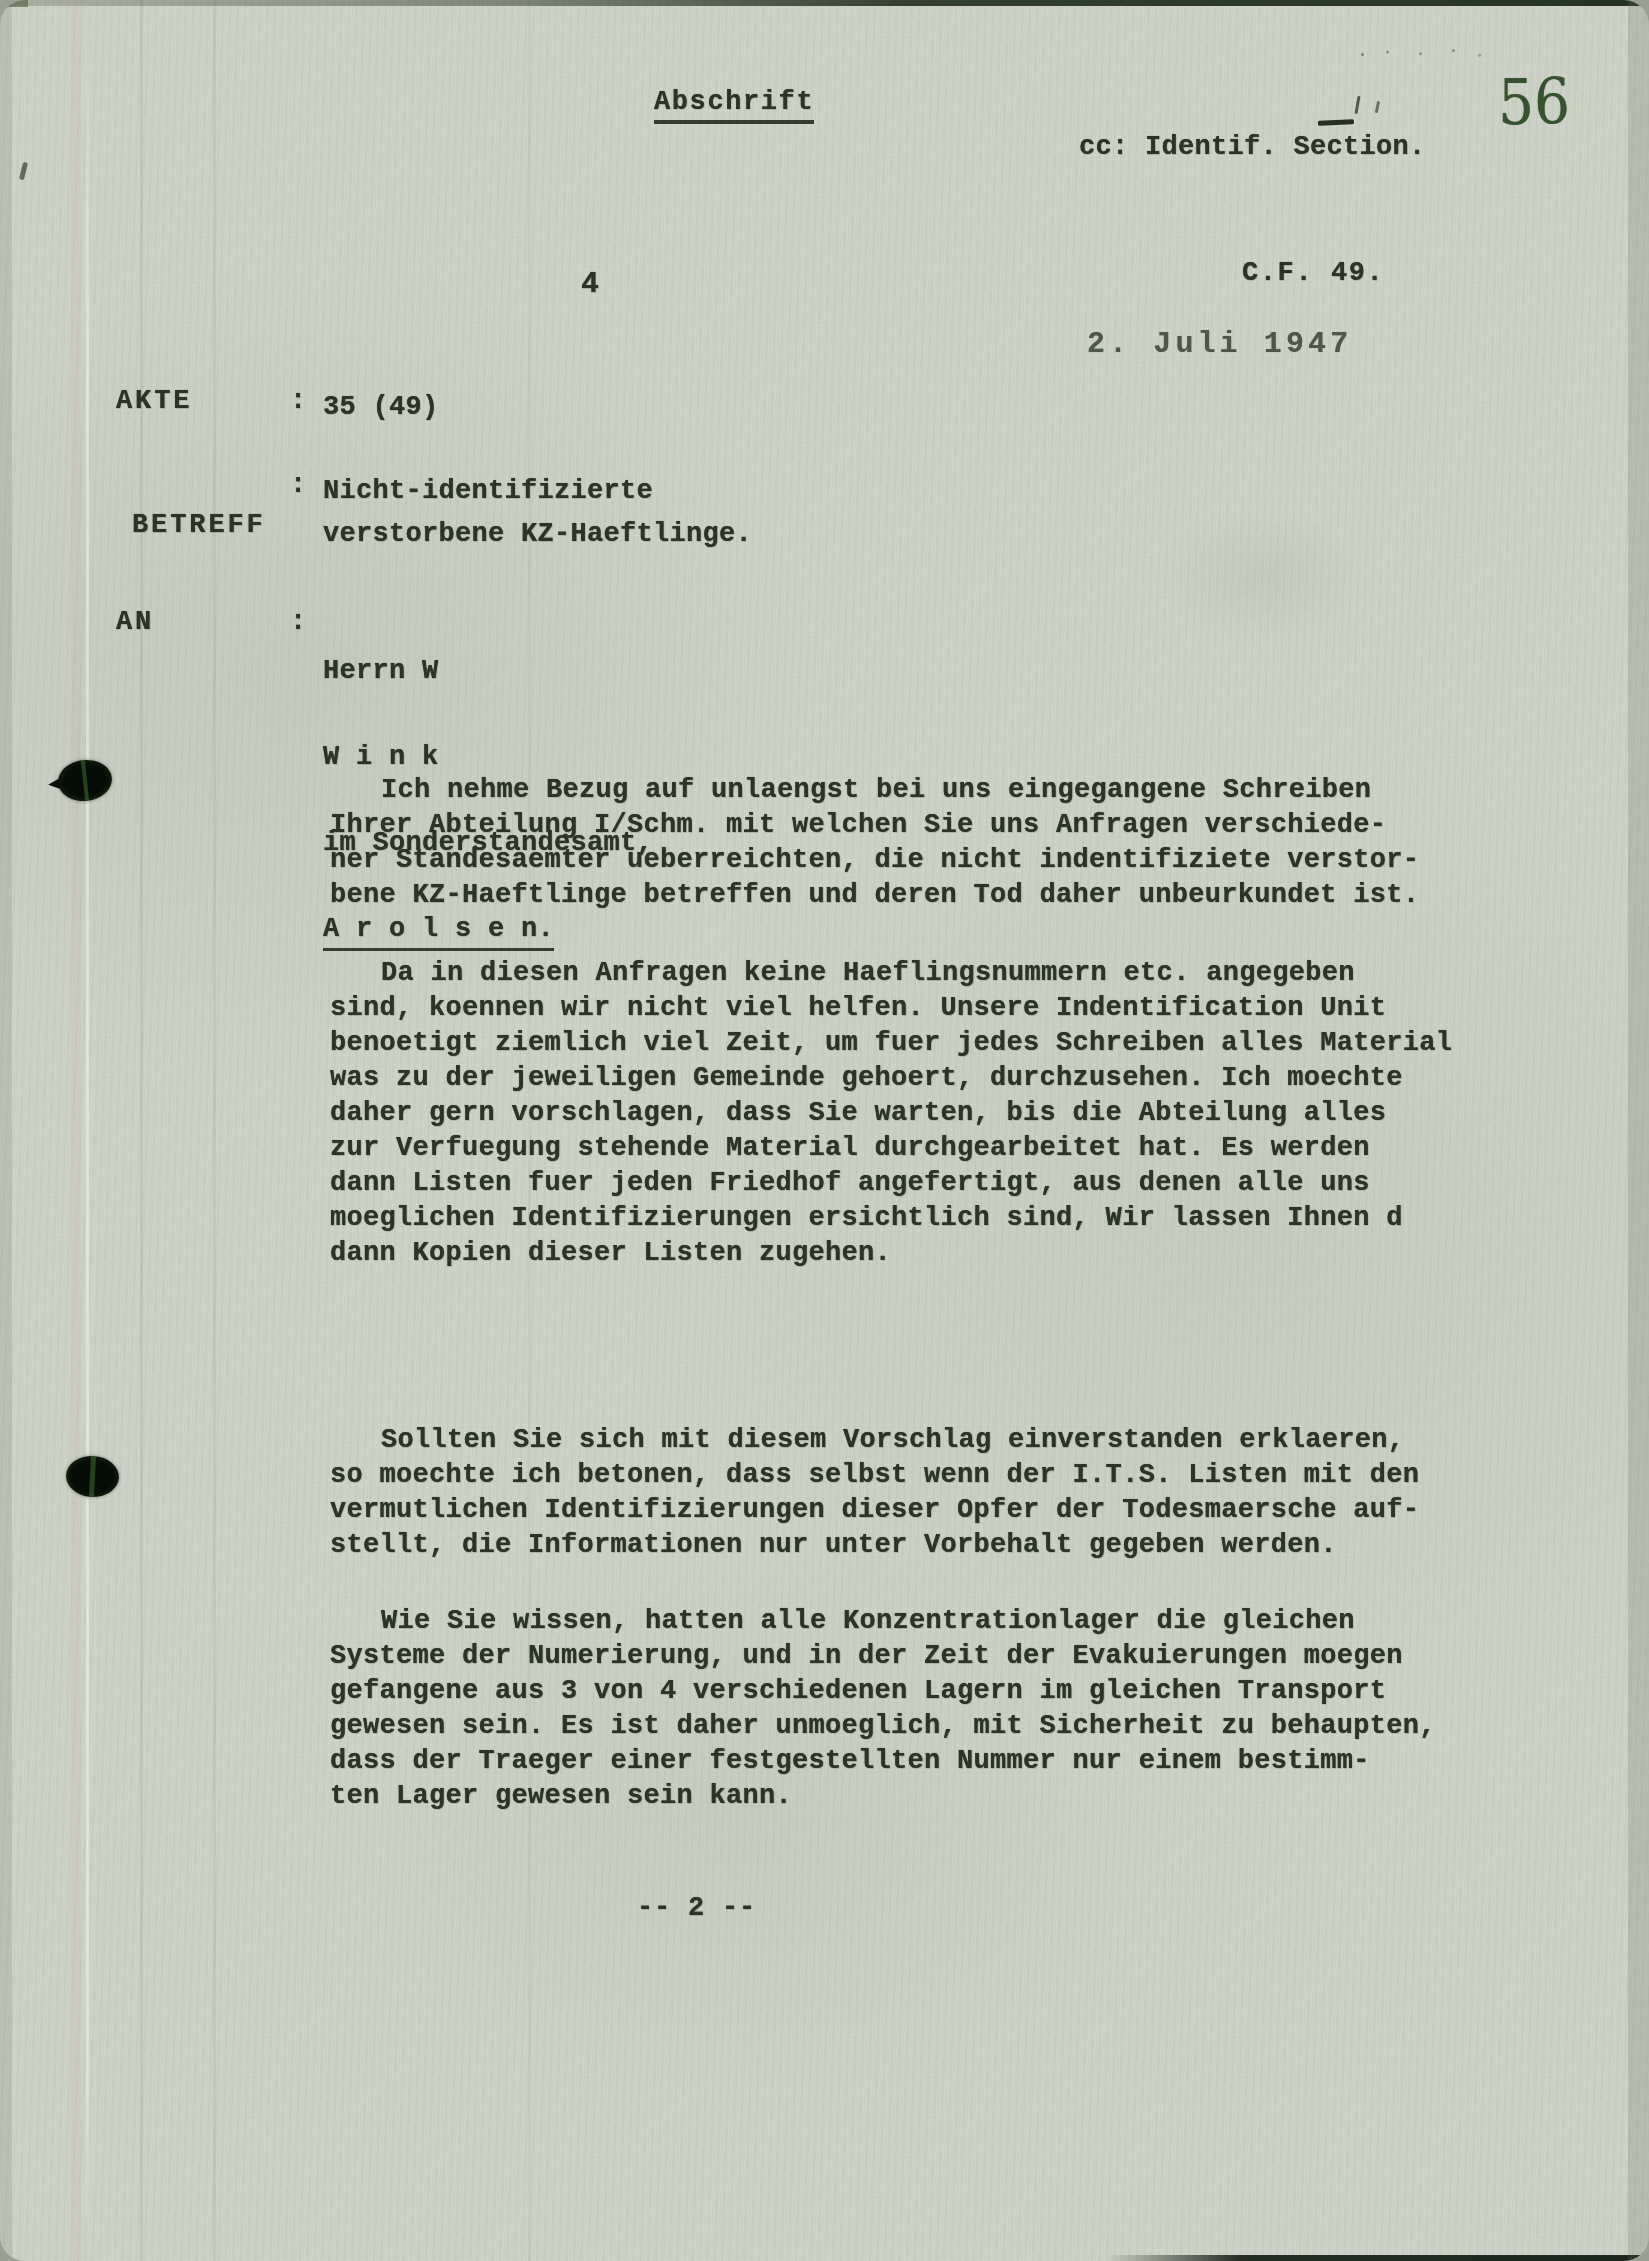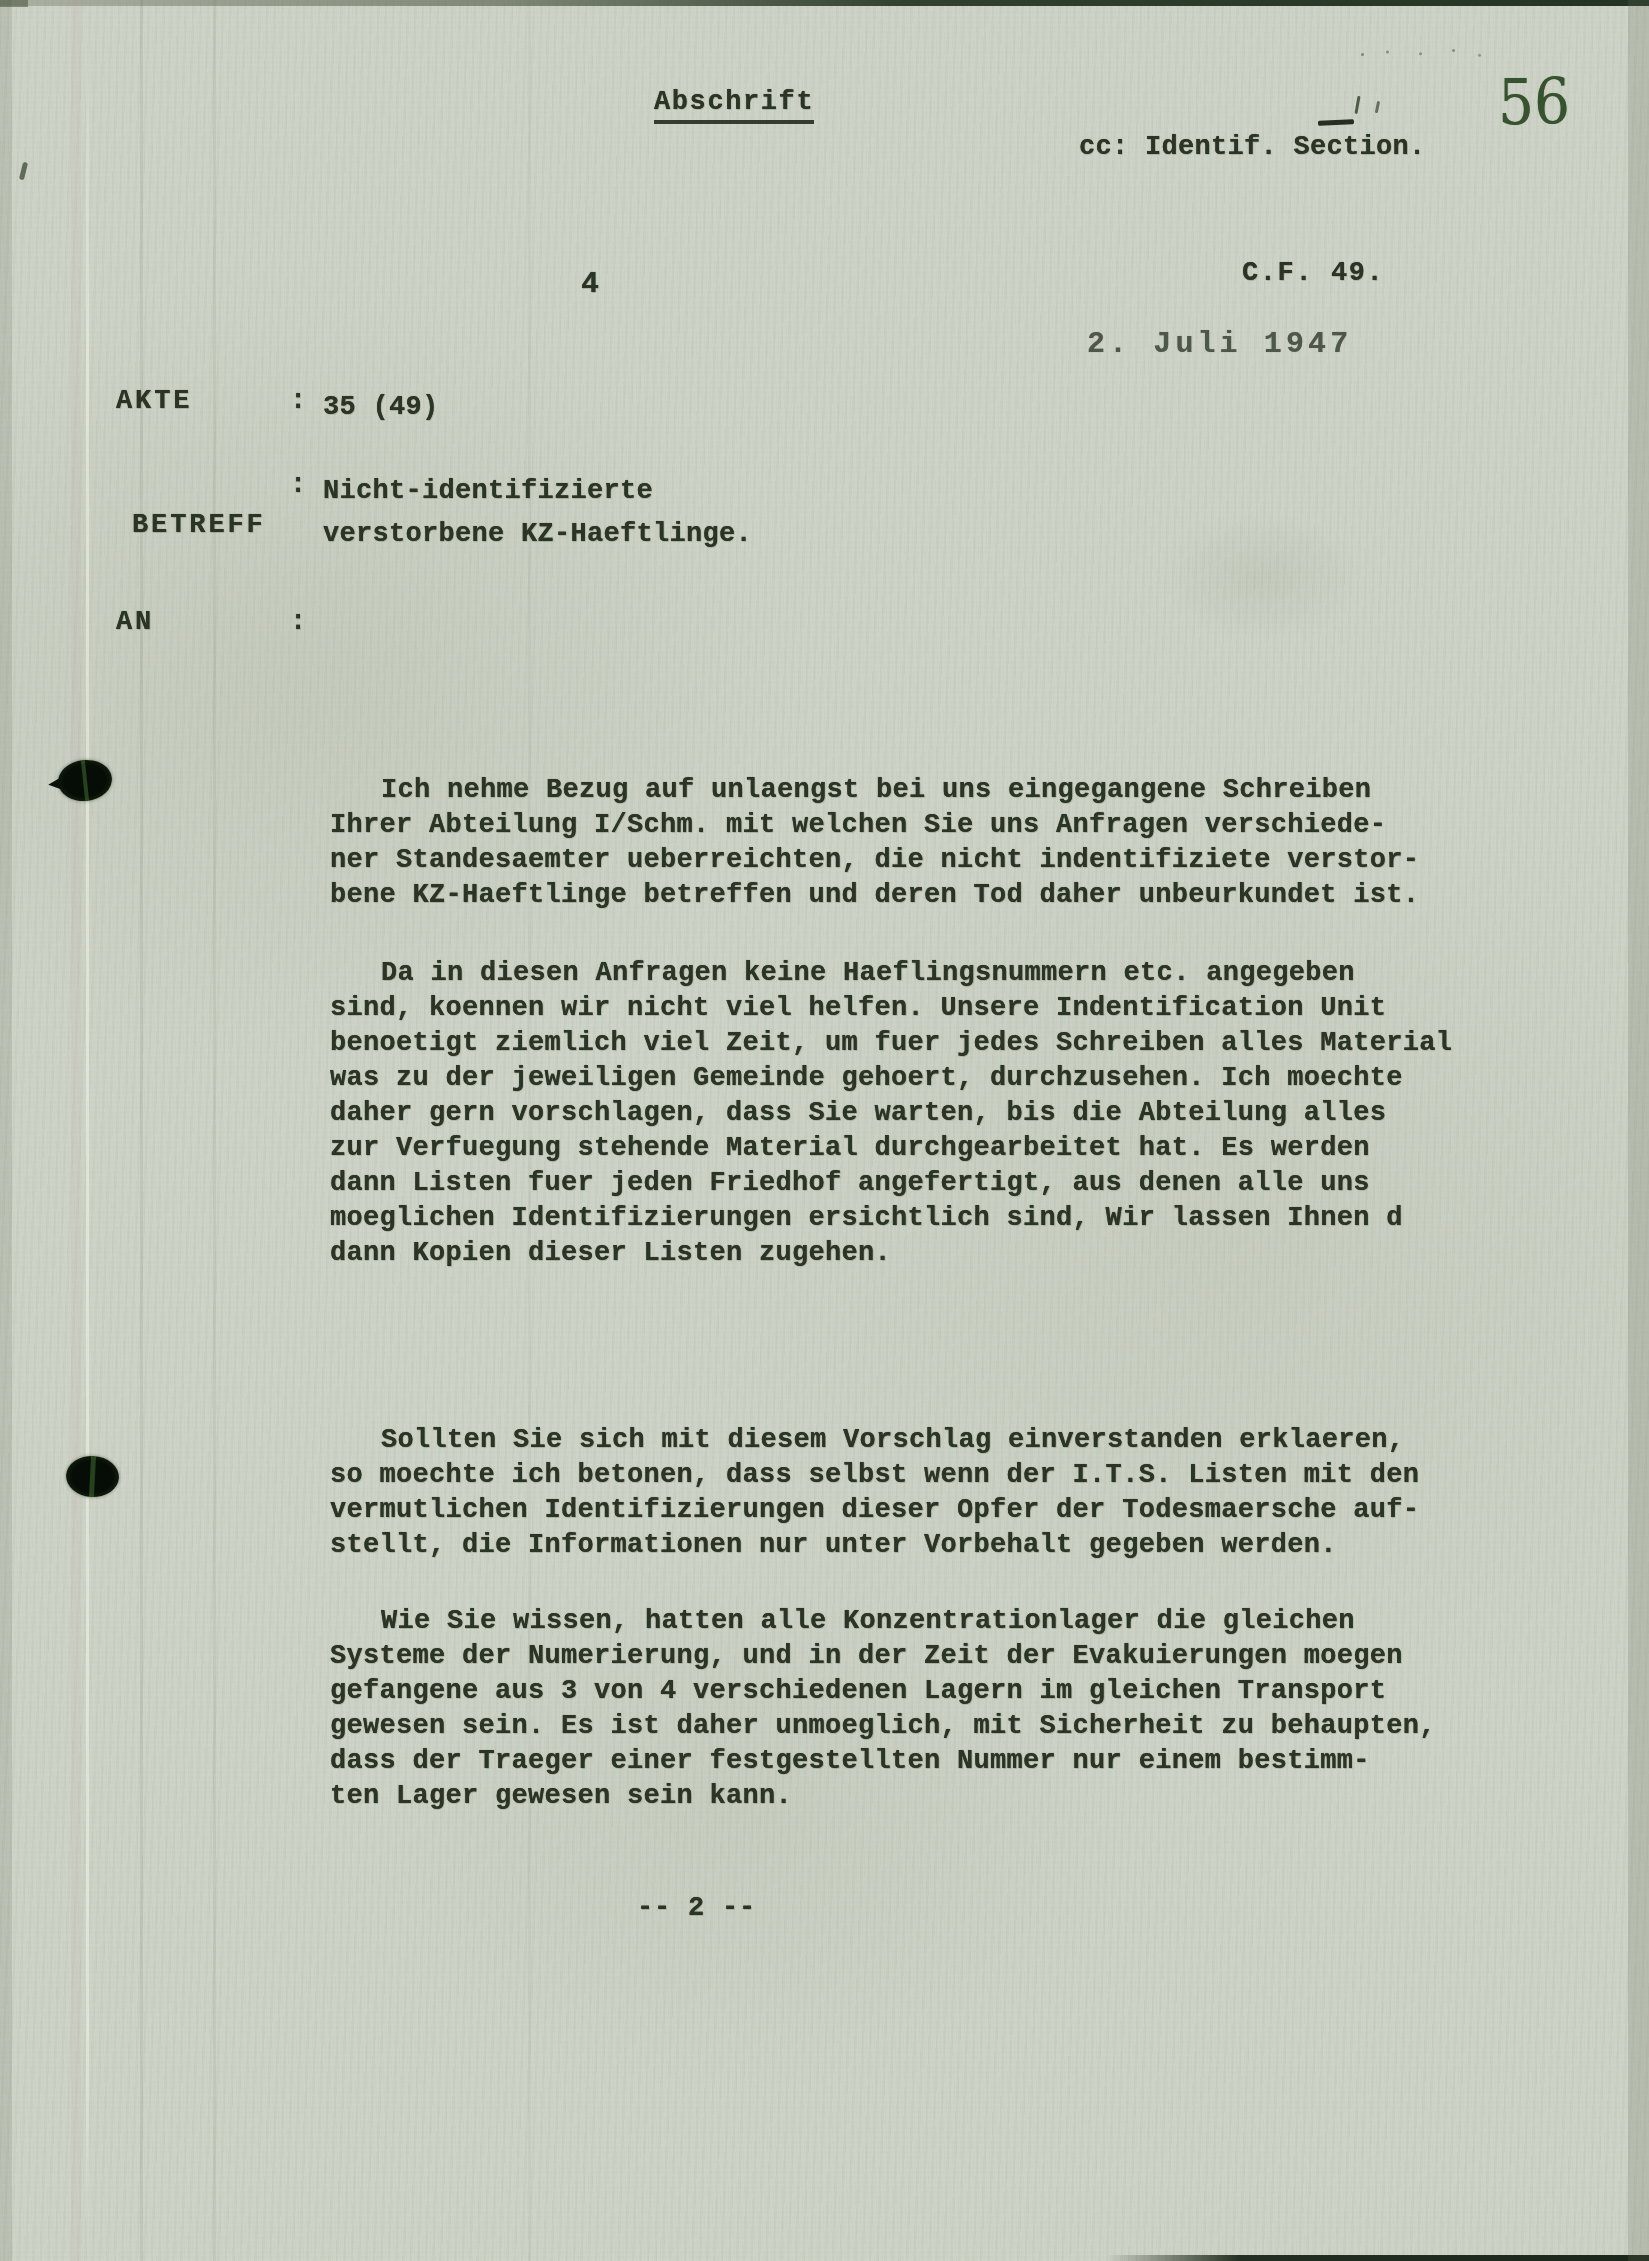--- a/index.html
+++ b/index.html
@@ -10,20 +10,21 @@
     font-family:"Liberation Mono","DejaVu Sans Mono",monospace;
     color:var(--color-ink,#2b3526);
     background:
       radial-gradient(742px 577px at 18% 30%, rgba(140,150,130,0.14), rgba(0,0,0,0) 70%),
       radial-gradient(907px 742px at 75% 55%, rgba(150,158,140,0.12), rgba(0,0,0,0) 70%),
       radial-gradient(577px 412px at 45% 80%, rgba(135,145,125,0.10), rgba(0,0,0,0) 70%),
       repeating-linear-gradient(92deg, rgba(90,100,80,0.040) 0 2.5px, rgba(0,0,0,0) 2.5px 7.4px),
       repeating-linear-gradient(0deg, rgba(232,236,222,0.055) 0 1.6px, rgba(0,0,0,0) 1.6px 5px),
       repeating-linear-gradient(88deg, rgba(70,80,60,0.025) 0 0.8px, rgba(0,0,0,0) 0.8px 4.1px),
       var(--color-paper,#cdd2c6);
+    border-radius: 25px;
   }
   .typed{
     font-weight:bold;
     font-size:27px;
     letter-spacing:0.3px;
     text-shadow:0 0 0.8px rgba(25,35,20,0.75), 0.8px 0.8px 0 rgba(25,35,20,0.12);
     white-space:pre-line;
   }
   .abs{position:absolute;}
   
@@ -118,20 +119,26 @@
   <div class="abs typed meta-colon" style="top:386px;">:</div>
   <div class="abs typed meta-value" style="top:386px;">35 (49)</div>
 
   <div class="abs typed meta-label" style="left:132px;top:470px;margin-top:40px;">BETREFF</div>
   <div class="abs typed meta-colon" style="top:470px;">:</div>
   <div class="abs typed meta-value" style="top:470px;font-family:Liberation Mono, monospace;">Nicht-identifizierte
 verstorbene KZ-Haeftlinge.</div>
 
   <div class="abs typed meta-label" style="left:116px;top:607px;">AN</div>
   <div class="abs typed meta-colon" style="top:607px;">:</div>
+  <div class="abs typed meta-value" style="top:607px;">
+    <span class="an-line">Herrn W</span>
+    <span class="an-line">W i n k</span>
+    <span class="an-line">im Sonderstandesamt,</span>
+    <span class="an-line"><span class="underlined">A r o l s e n.</span></span>
+  </div>
 
   <div class="abs typed para" style="top:733px;">Ich nehme Bezug auf unlaengst bei uns eingegangene Schreiben
 Ihrer Abteilung I/Schm. mit welchen Sie uns Anfragen verschiede-
 ner Standesaemter ueberreichten, die nicht indentifiziete verstor-
 bene KZ-Haeftlinge betreffen und deren Tod daher unbeurkundet ist.</div>
   <div class="abs typed para" style="top:916px;">Da in diesen Anfragen keine Haeflingsnummern etc. angegeben
 sind, koennen wir nicht viel helfen. Unsere Indentification Unit
 benoetigt ziemlich viel Zeit, um fuer jedes Schreiben alles Material
 was zu der jeweiligen Gemeinde gehoert, durchzusehen. Ich moechte
 daher gern vorschlagen, dass Sie warten, bis die Abteilung alles

